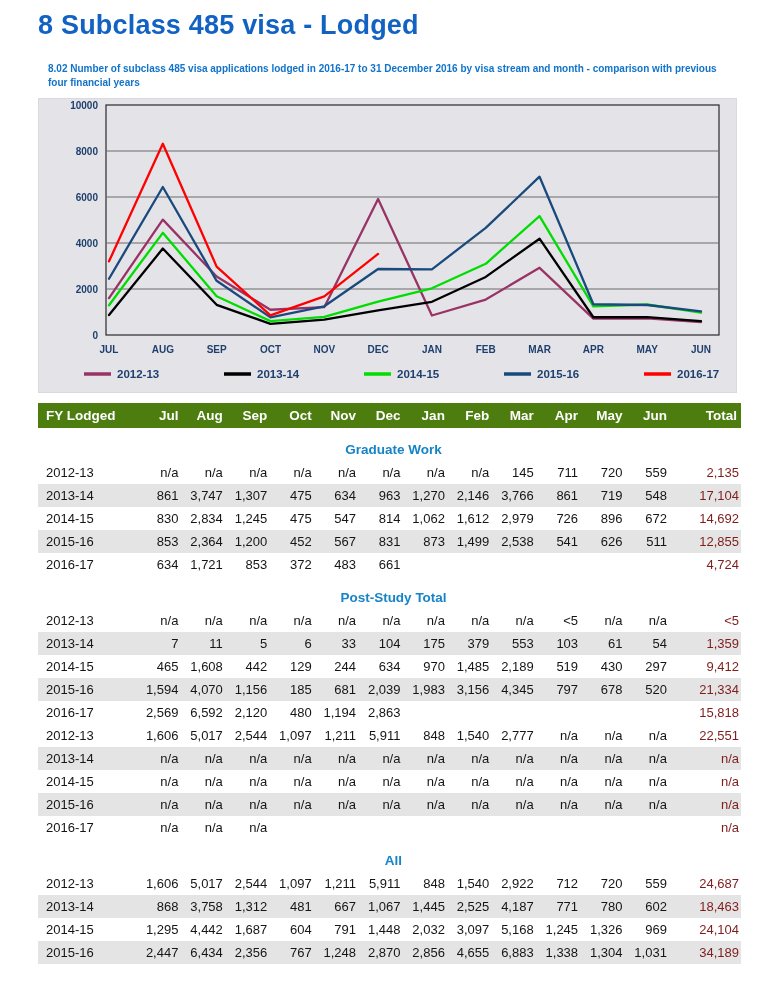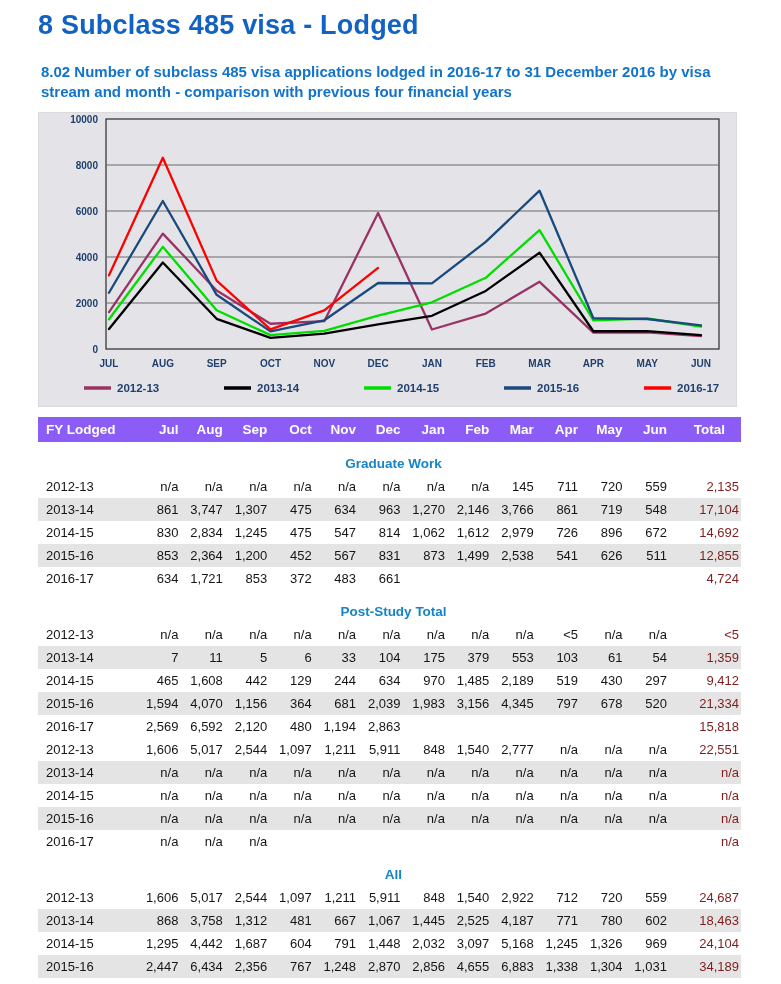--- a/index.html
+++ b/index.html
@@ -12,51 +12,51 @@
   }
   .content { padding: 8px 44px 0 38px; }
 
   .page-title {
     font-size: 27px; font-weight: bold;
     color: #1262c4;
     margin: 2px 0 21px 0;
     letter-spacing: 0.2px;
   }
   .subtitle {
-    font-size: 15px; font-weight: bold;
+    font-size: 10px; font-weight: bold;
     color: #1173c9;
     line-height: 1.35;
     max-width: 672px;
-    margin: 0 0 9px 3px;
+    margin: 0 0 9px 10px;
   }
 
   .chart-box {
     width: 699px; height: 295px;
     background: #e4e4e8;
     border: 1px solid #d9d9de;
     margin-bottom: 10px;
   }
   .axis-lbl { font-family: "Liberation Sans", sans-serif; font-size: 10px; font-weight: bold; fill: #1f3f6e; }
   .legend-lbl { font-family: "Liberation Sans", sans-serif; font-size: 11.5px; font-weight: bold; fill: #1f3f6e; }
 
   table.data {
     width: 703px;
     border-collapse: collapse;
     font-size: 13px;
     table-layout: fixed;
   }
   table.data th {
-    background: #8b5cf6; color: #ffffff;
+    background: #4d7c0f; color: #ffffff;
     font-weight: bold; font-size: 13.5px;
     text-align: right;
     padding: 5px 8px 5px 0;
     white-space: nowrap;
   }
   table.data th.left { text-align: left; padding: 5px 0 5px 8px; }
-  table.data th.total-col { padding-right: 16px; }
+  table.data th.total-col { padding-right: 4px; }
   table.data col.fy-col    { width: 104px; }
   table.data col.month-col { width: 44.4px; }
   table.data col.total-col { width: 66px; }
   table.data td {
     text-align: right;
     padding: 4px 8px 4px 0;
     white-space: nowrap;
     color: #151515;
   }
   table.data td.left { text-align: left; padding: 4px 0 4px 8px; }
@@ -287,21 +287,21 @@
           <td>519</td>
           <td>430</td>
           <td>297</td>
           <td class="total">9,412</td>
         </tr>
         <tr class="stripe">
           <td class="left">2015-16</td>
           <td>1,594</td>
           <td>4,070</td>
           <td>1,156</td>
-          <td>364</td>
+          <td>185</td>
           <td>681</td>
           <td>2,039</td>
           <td>1,983</td>
           <td>3,156</td>
           <td>4,345</td>
           <td>797</td>
           <td>678</td>
           <td>520</td>
           <td class="total">21,334</td>
         </tr>

